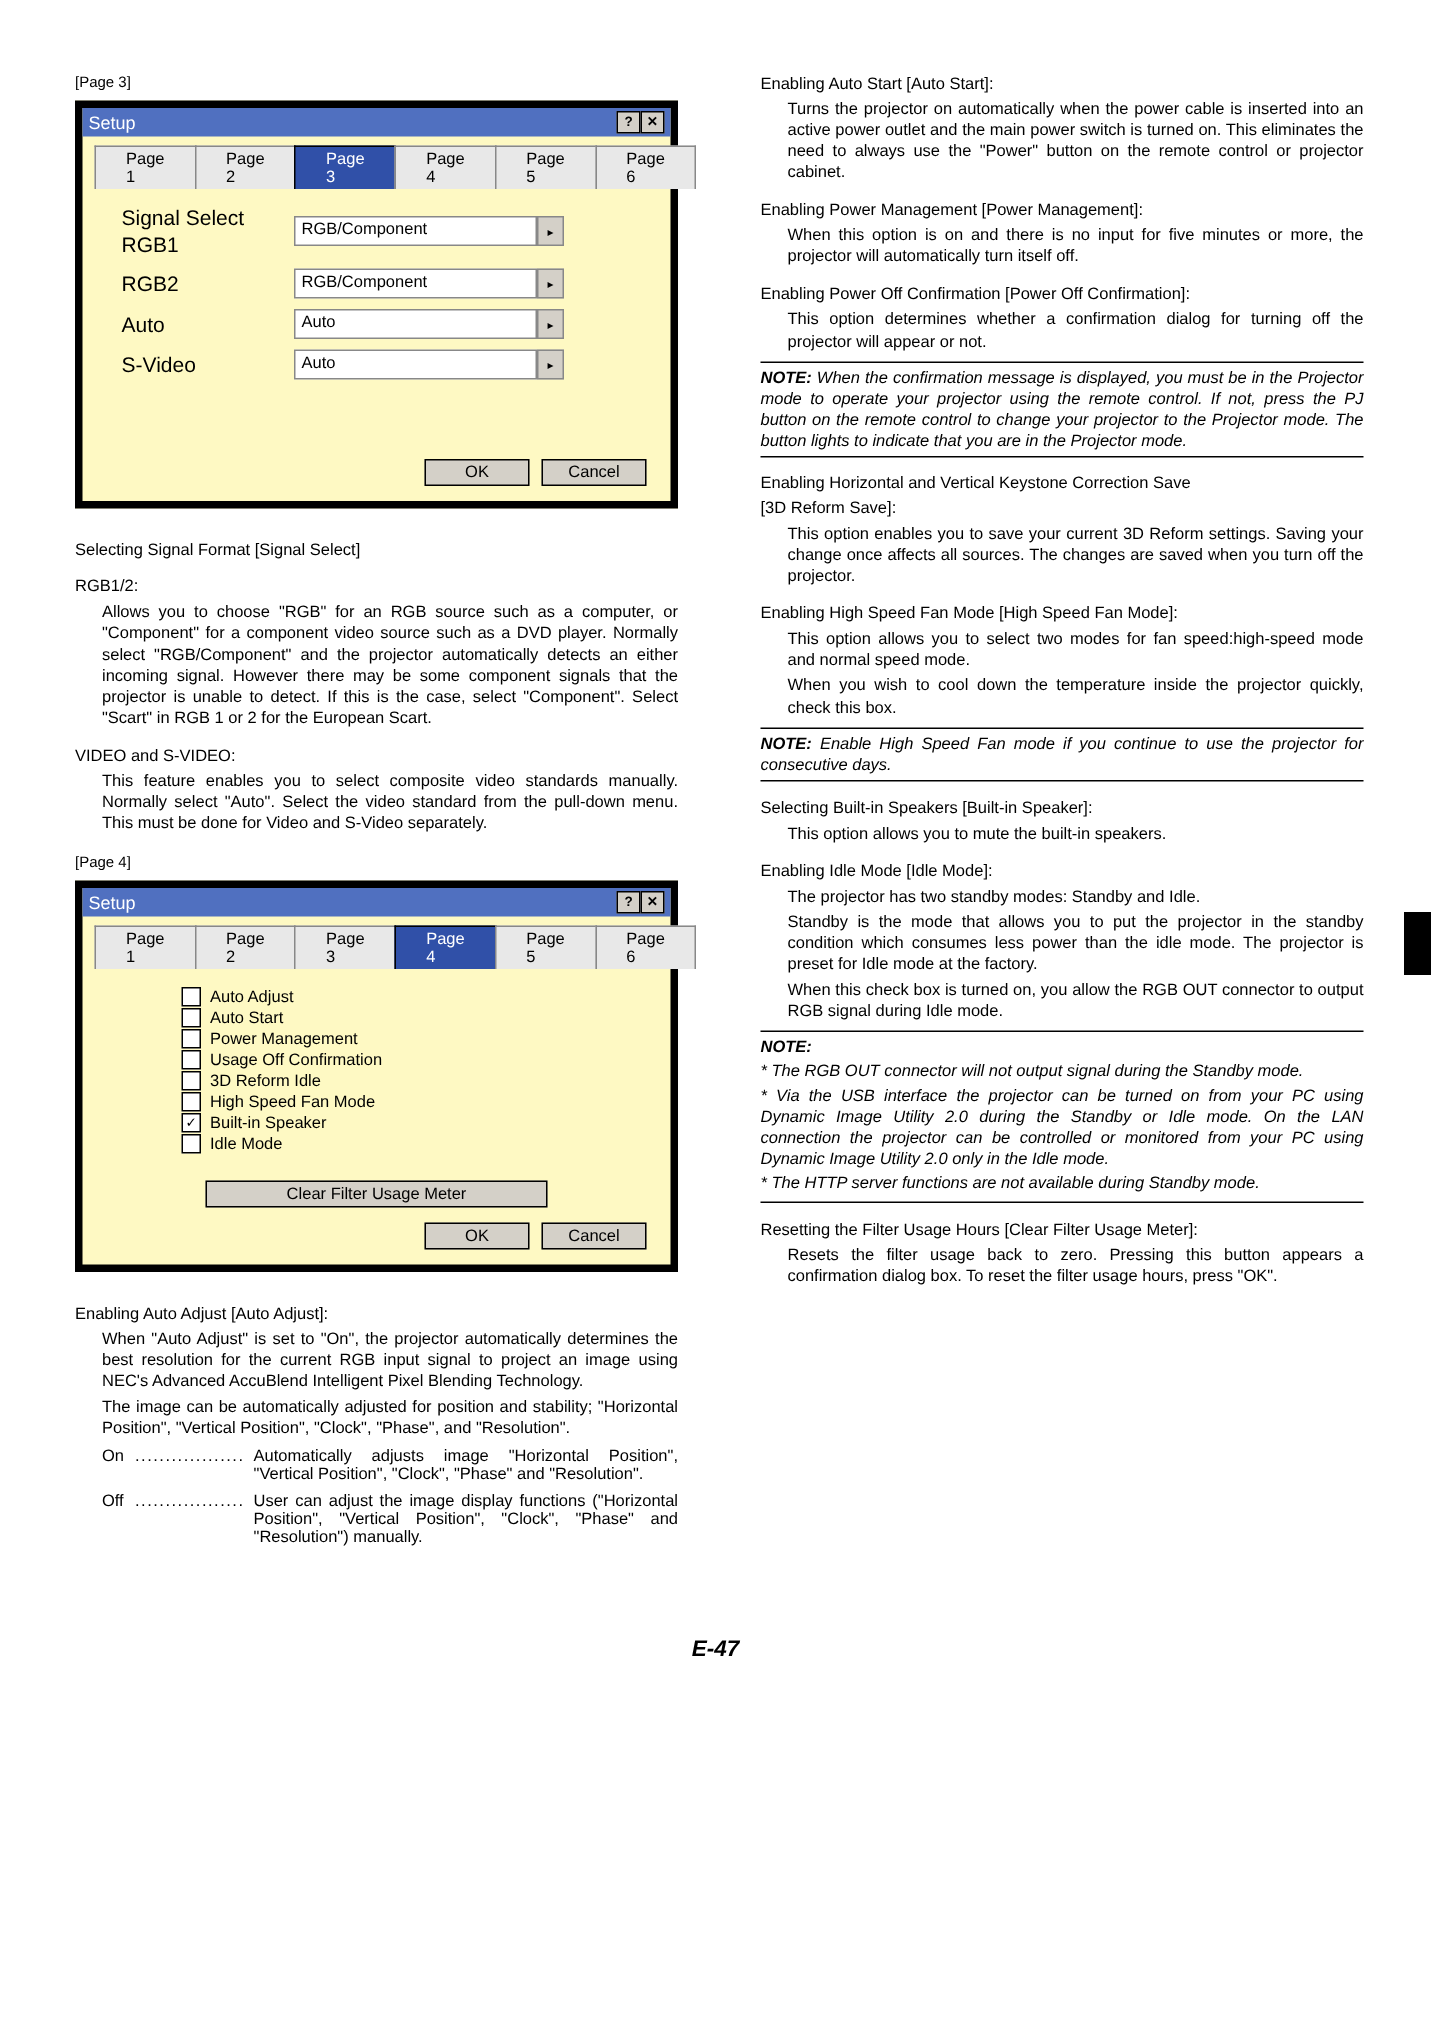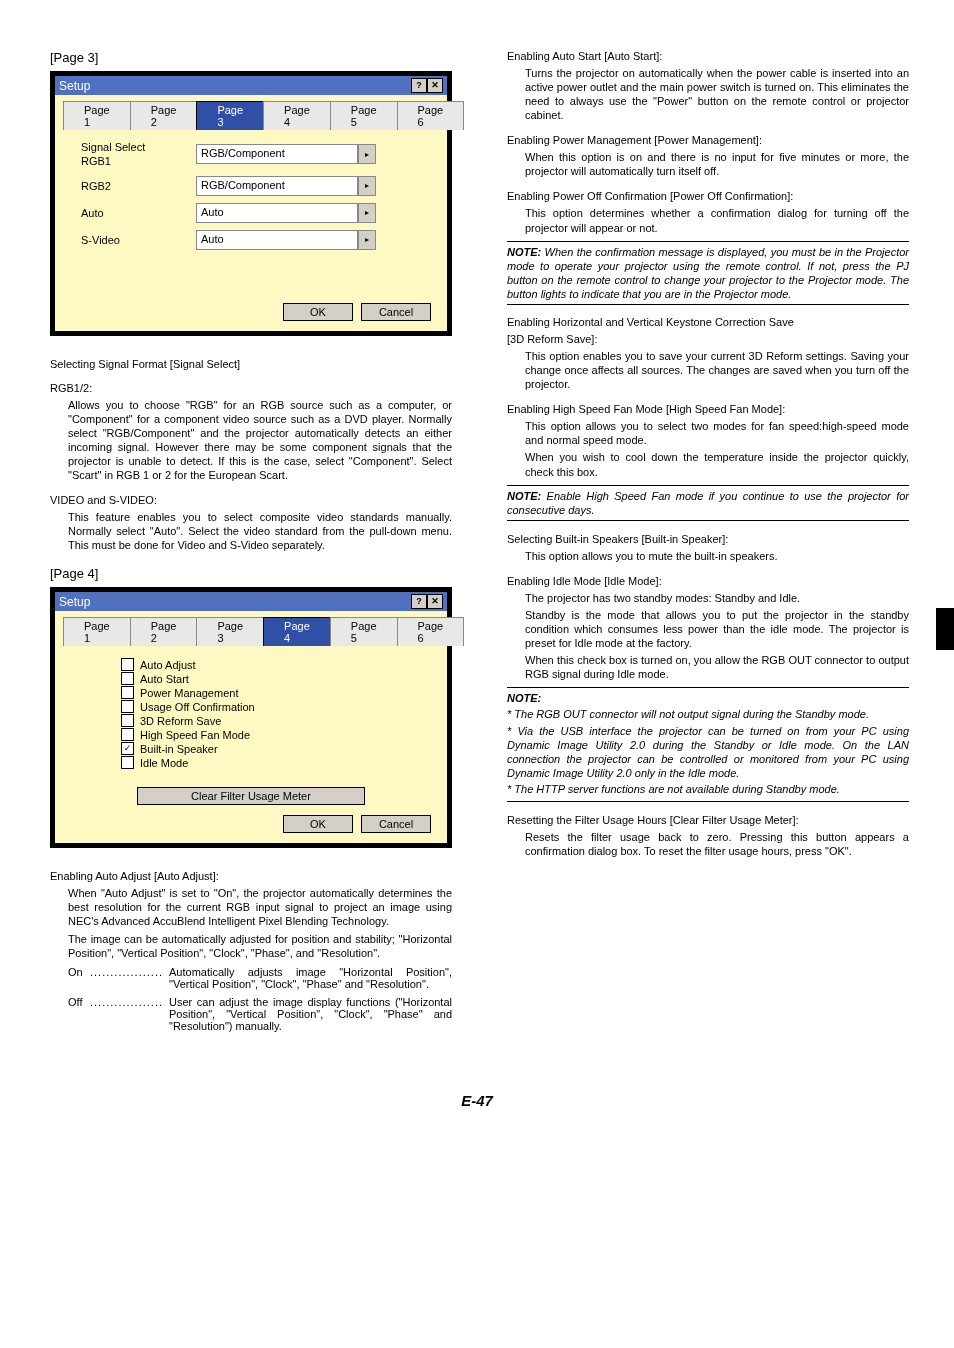--- a/index.html
+++ b/index.html
@@ -14,21 +14,21 @@
   .page {
     display: flex;
     padding: 50px 45px 40px 50px;
     gap: 55px;
   }
   .col {
     flex: 1;
     min-width: 0;
   }
   .section-label {
-    font-size: 13px;
+    font-size: 10px;
     margin-bottom: 6px;
   }
   .dialog {
     border: 5px solid #000000;
     background: #fef9c3;
     margin-bottom: 22px;
     position: relative;
     font-family: "MS Sans Serif", Tahoma, sans-serif;
     font-size: 11px;
   }
@@ -78,21 +78,21 @@
     color: #fff;
     border-color: #000;
   }
   .field-row {
     display: flex;
     align-items: center;
     margin: 7px 0 7px 18px;
   }
   .field-label {
     width: 115px;
-    font-size: 11px;
+    font-size: 14px;
   }
   .field-select {
     flex: 1;
     display: flex;
     align-items: center;
     max-width: 180px;
   }
   .select-box {
     flex: 1;
     border: 1px solid #888;
@@ -293,21 +293,21 @@
             <div class="check-row">
               <div class="checkbox"></div>
               <span>Power Management</span>
             </div>
             <div class="check-row">
               <div class="checkbox"></div>
               <span>Usage Off Confirmation</span>
             </div>
             <div class="check-row">
               <div class="checkbox"></div>
-              <span>3D Reform Save</span>
+              <span>3D Reform Idle</span>
             </div>
             <div class="check-row">
               <div class="checkbox"></div>
               <span>High Speed Fan Mode</span>
             </div>
             <div class="check-row">
               <div class="checkbox">✓</div>
               <span>Built-in Speaker</span>
             </div>
             <div class="check-row">

